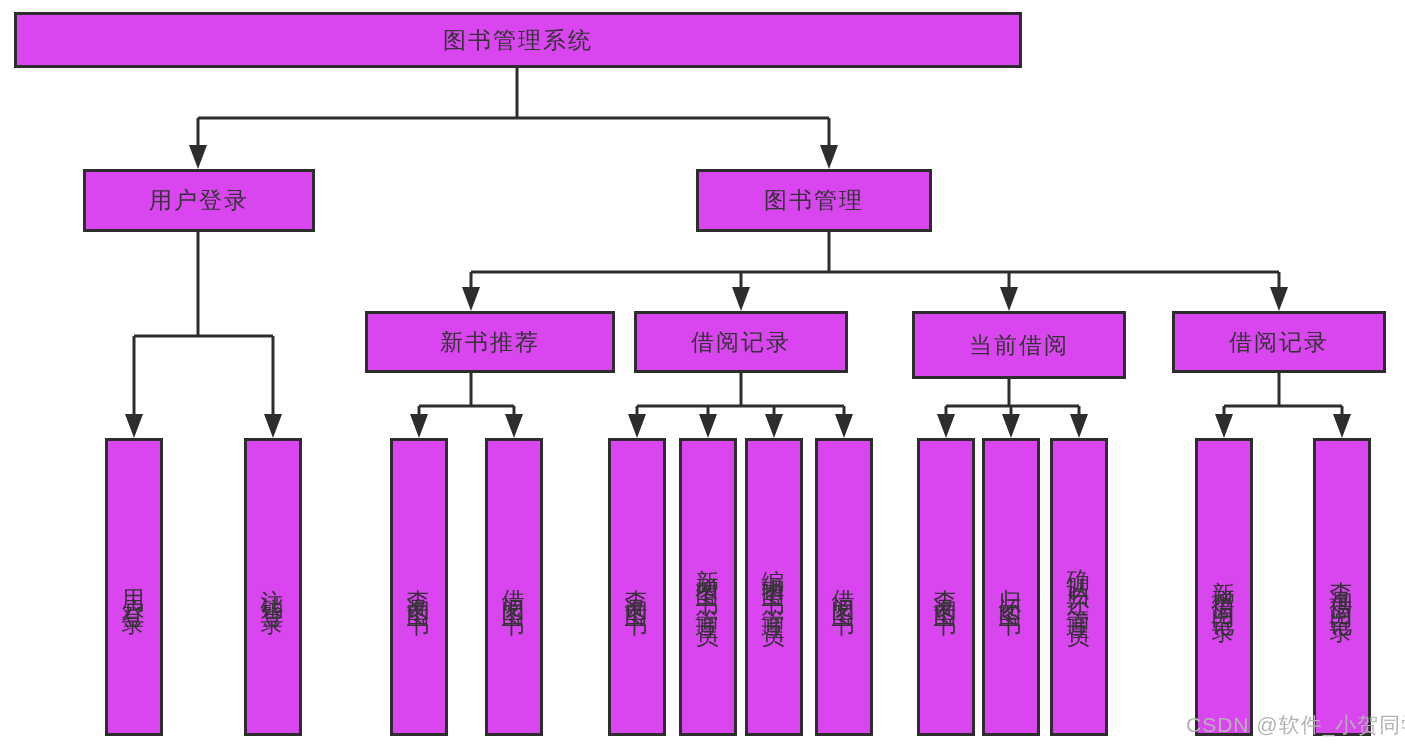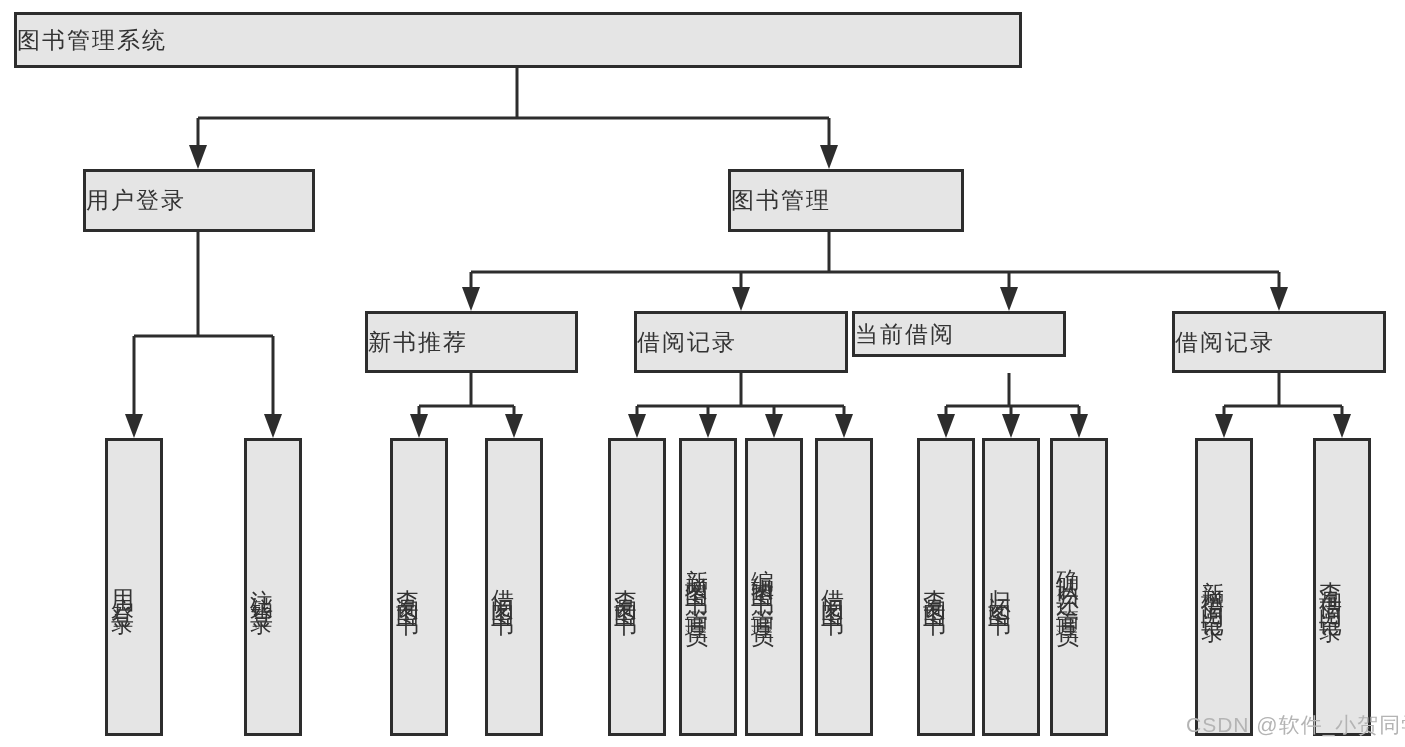--- a/index.html
+++ b/index.html
@@ -8,24 +8,24 @@
     width:1405px;height:747px;
     background:#ffffff;
     font-family:"Liberation Sans", sans-serif;
     overflow:hidden;
   }
   .wires{position:absolute;left:0;top:0;z-index:1;}
   .wires path{stroke:#2d2d2d;stroke-width:3;fill:none;}
   .wires polygon{fill:#2d2d2d;stroke:none;}
   .node{
     position:absolute;z-index:2;
-    background:#e5e5e5;
+    background:#d946ef;
     border:3px solid #2d2d2d;
     box-sizing:border-box;
-    display:flex;align-items:center;
+    display:flex;align-items:center;justify-content:center;
     color:#333333;
   }
   .node .hlabel{
     font-size:23px;letter-spacing:2px;white-space:nowrap;color:#333333;
   }
   .node .vlabel{
     writing-mode:vertical-rl;
     text-orientation:mixed;
     font-size:23px;letter-spacing:8px;
     white-space:nowrap;color:#333333;
@@ -118,31 +118,31 @@
     </g>
   </svg>
 
   <div class="node" style="left:14px;top:12px;width:1008px;height:56px">
     <span class="hlabel">图书管理系统</span>
   </div>
 
   <div class="node" style="left:83px;top:169px;width:232px;height:63px">
     <span class="hlabel">用户登录</span>
   </div>
-  <div class="node" style="left:728px;top:169px;width:236px;height:63px">
+  <div class="node" style="left:696px;top:169px;width:236px;height:63px">
     <span class="hlabel">图书管理</span>
   </div>
 
-  <div class="node" style="left:365px;top:311px;width:213px;height:62px">
+  <div class="node" style="left:365px;top:311px;width:250px;height:62px">
     <span class="hlabel">新书推荐</span>
   </div>
   <div class="node" style="left:634px;top:311px;width:214px;height:62px">
     <span class="hlabel">借阅记录</span>
   </div>
-  <div class="node" style="left:852px;top:311px;width:214px;height:46px">
+  <div class="node" style="left:912px;top:311px;width:214px;height:68px">
     <span class="hlabel">当前借阅</span>
   </div>
   <div class="node" style="left:1172px;top:311px;width:214px;height:62px">
     <span class="hlabel">借阅记录</span>
   </div>
 
   <div class="node" style="left:105px;top:438px;width:58px;height:298px">
     <span class="vlabel">用户登录</span>
   </div>
   <div class="node" style="left:244px;top:438px;width:58px;height:298px">

